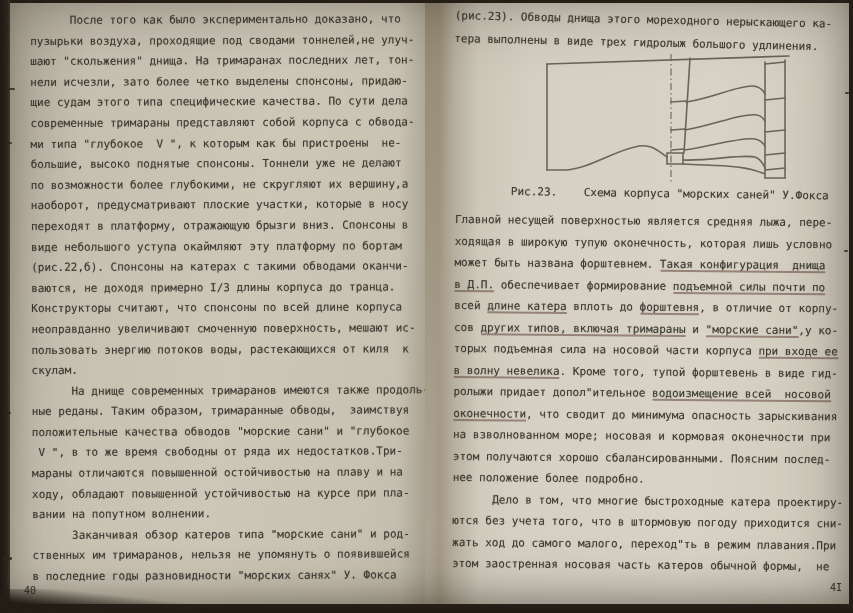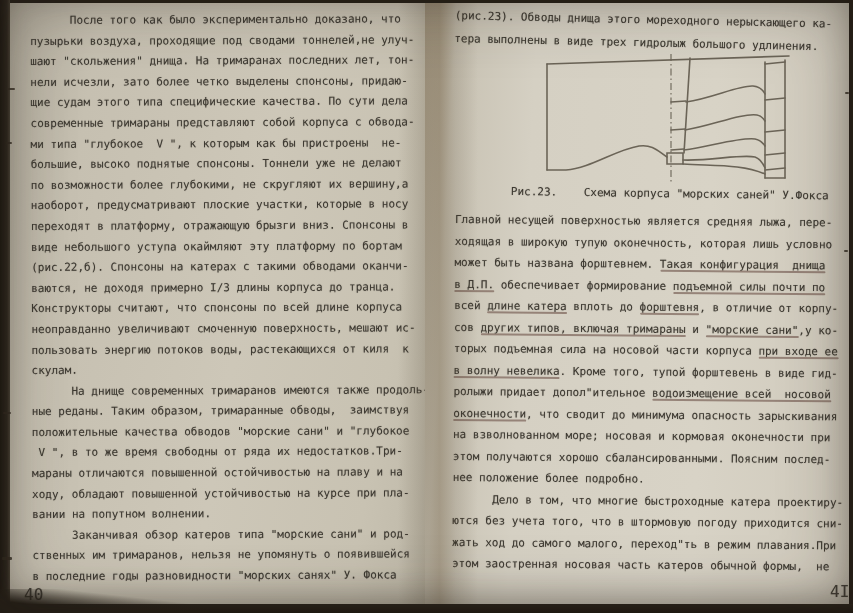--- a/index.html
+++ b/index.html
@@ -22,21 +22,21 @@
     margin:0;white-space:pre;position:absolute;
     font-family:"DejaVu Sans Mono","Liberation Mono",monospace;
     font-size:11px;color:#3e3a32;
     text-shadow:0 0 1px rgba(62,58,50,.45);
   }
   .lp-text{left:20px;top:8px;line-height:20.6px;transform:rotate(-.25deg);transform-origin:0 0;}
   .rp-intro{left:30px;top:4px;line-height:23px;transform:rotate(1.3deg);transform-origin:0 0;}
   .rp-caption{left:86px;top:183px;line-height:18px;transform:rotate(.8deg);transform-origin:0 0;}
   .rp-bodywrap{position:absolute;left:30px;top:209px;width:394px;height:370px;transform:rotate(.5deg);transform-origin:0 0;}
   .rp-body{left:0;top:0;line-height:21.5px;}
-  .pagenum{position:absolute;font-size:16px;color:#45413a;text-shadow:0 0 1px rgba(62,58,50,.4);}
+  .pagenum{position:absolute;font-size:10px;color:#45413a;text-shadow:0 0 1px rgba(62,58,50,.4);}
   .ul{position:absolute;height:2px;background:rgba(122,99,88,.7);border-radius:2px;}
   .figure-box{position:absolute;left:118px;top:52px;width:250px;height:140px;}
   .gutter{
     position:absolute;left:398px;top:0;width:80px;height:613px;z-index:5;pointer-events:none;
     background:linear-gradient(90deg,rgba(60,48,30,0) 0%,rgba(60,48,30,.16) 30%,rgba(92,73,45,.34) 52%,rgba(70,56,35,.14) 72%,rgba(60,48,30,0) 100%);
   }
   .edge{position:absolute;background:#262019;z-index:6;}
   .edge-top{left:0;top:0;width:853px;height:3px;}
   .edge-left{left:0;top:0;width:10px;height:613px;background:linear-gradient(90deg,#1d1812,#2e2820 70%,#4a4337 100%);}
   .edge-right{right:0;top:0;width:4px;height:613px;}

